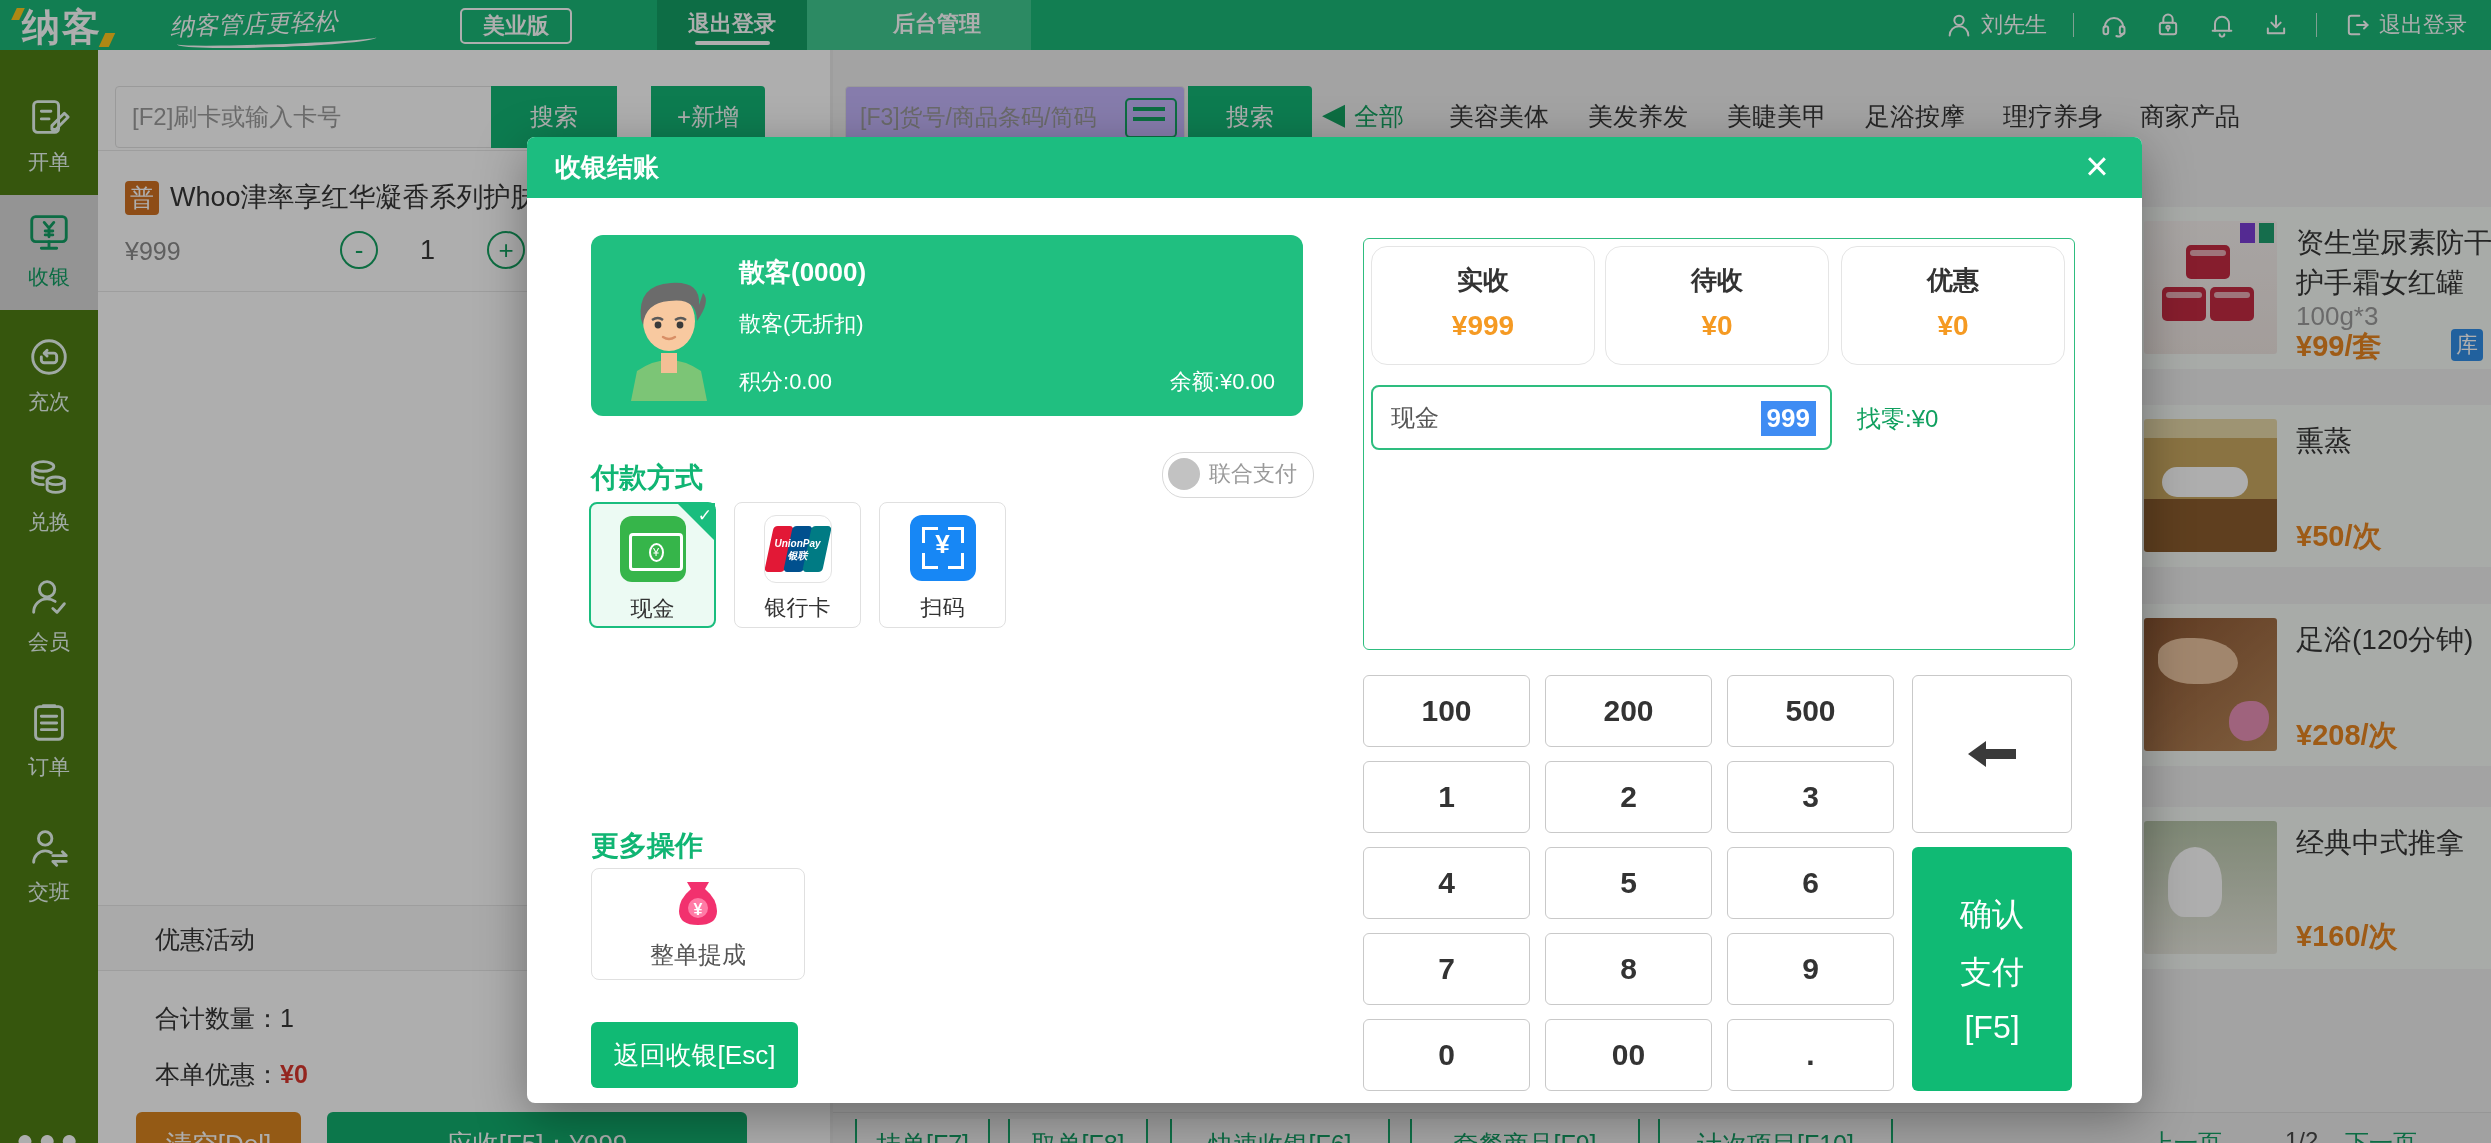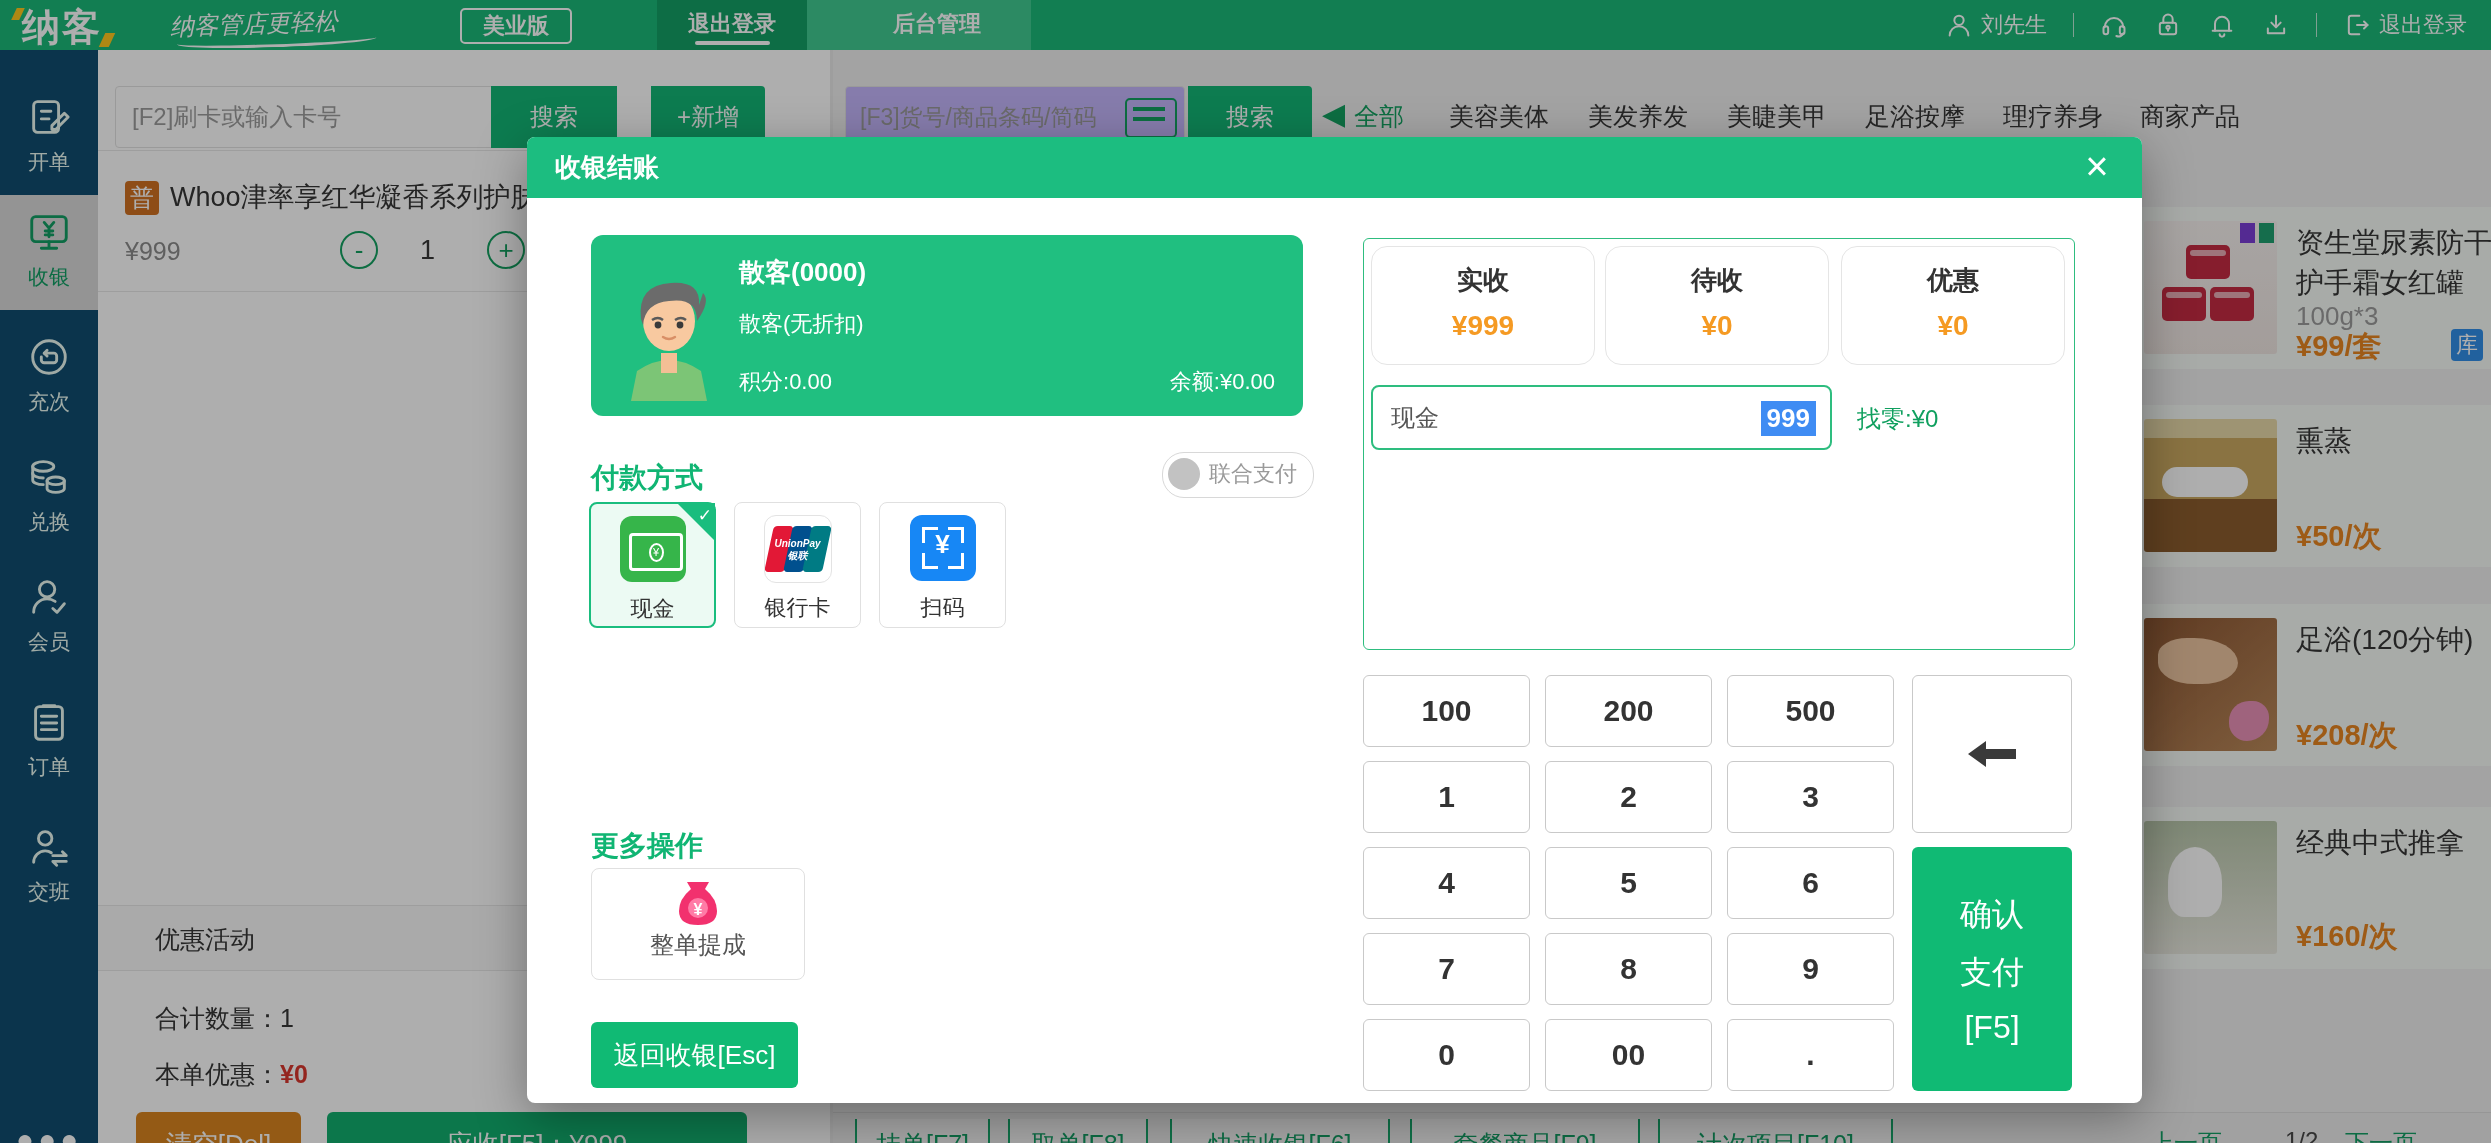--- a/index.html
+++ b/index.html
@@ -21,21 +21,21 @@
   .tab-active{left:657px;width:150px;background:#0f9f63;}
   .tab-active .tab-underline{position:absolute;left:25%;bottom:5px;width:50%;height:4px;background:#fff;border-radius:2px;}
   .tab-idle{left:807px;width:188px;background:#3ec98f;padding-left:36px;}
   .tb-right{position:absolute;right:0;top:0;height:50px;display:flex;align-items:center;gap:26px;padding-right:24px;color:#fff;}
   .tb-right svg{width:28px;height:28px;stroke:#fff;fill:none;stroke-width:1.7;stroke-linecap:round;stroke-linejoin:round;}
   .tb-user{display:flex;align-items:center;gap:8px;font-size:22px;color:#fff;}
   .tb-div{width:1px;height:24px;background:rgba(255,255,255,.7);}
   .tb-logout{display:flex;align-items:center;gap:8px;font-size:22px;color:#fff;}
 
   
-  .sidebar{position:absolute;left:0;top:50px;width:98px;height:1093px;background:#0c4a6e;z-index:1;}
+  .sidebar{position:absolute;left:0;top:50px;width:98px;height:1093px;background:#4d7c0f;z-index:1;}
   .side-item{position:absolute;left:0;width:98px;height:115px;text-align:center;color:#eafaf2;}
   .side-item svg{width:46px;height:46px;margin-top:14px;stroke:#eafaf2;fill:none;stroke-width:1.5;stroke-linecap:round;stroke-linejoin:round;}
   .side-label{font-size:21px;margin-top:4px;}
   .side-item.active{background:#d9d9d9;color:#0e9d62;}
   .side-item.active svg{stroke:#0e9d62;}
   .side-dots{position:absolute;left:0;bottom:-14px;width:98px;text-align:center;color:#fff;font-size:30px;letter-spacing:4px;}
 
   
   .left-panel{position:absolute;left:98px;top:50px;width:732px;height:1093px;background:#fff;z-index:1;}
   .lp-input{position:absolute;left:17px;top:36px;width:456px;height:62px;border:1px solid #e2e2e2;border-radius:4px;
@@ -131,21 +131,21 @@
   .icon-union{background:#fff;border:1px solid #e3e3e3;overflow:hidden;}
   .icon-union .band{position:absolute;top:10px;width:20px;height:46px;transform:skewX(-12deg);border-radius:4px;}
   .icon-union .t{position:absolute;left:0;top:22px;width:100%;text-align:center;color:#fff;font-size:10px;font-style:italic;font-weight:700;z-index:2;}
   .icon-scan{background:#1787f5;}
   .icon-scan .frame{position:absolute;left:12px;top:12px;width:42px;height:42px;color:#fff;}
   .icon-scan .frame i{position:absolute;width:13px;height:13px;border:3px solid #fff;}
   .icon-scan .yen{position:absolute;left:0;top:14px;width:100%;text-align:center;color:#fff;font-size:26px;font-weight:700;}
 
   .more-card{position:absolute;top:731px;height:112px;border:1px solid #e0e0e0;border-radius:8px;background:#fff;box-sizing:border-box;text-align:center;}
   .more-icon{margin-top:10px;height:48px;}
-  .more-label{font-size:24px;color:#555;margin-top:2px;}
+  .more-label{font-size:24px;color:#555;margin-top:12px;}
   .back-btn{position:absolute;left:64px;top:885px;width:207px;height:66px;background:#10ba74;border-radius:6px;
             color:#fff;font-size:26px;text-align:center;line-height:66px;cursor:pointer;}
 
   .sum-box-wrap{position:absolute;left:836px;top:101px;width:712px;height:412px;border:1px solid #2ebd7f;border-radius:6px;box-sizing:border-box;}
   .sum-box{position:absolute;top:109px;width:224px;height:119px;border:1px solid #e5e5e5;border-radius:16px;background:#fff;text-align:center;box-sizing:border-box;}
   .sum-label{margin-top:16px;font-size:26px;font-weight:700;color:#333;}
   .sum-val{margin-top:12px;font-size:28px;font-weight:700;color:#f59a23;}
   .cash-row{position:absolute;left:844px;top:248px;width:461px;height:65px;border:2px solid #2ebd7f;border-radius:8px;background:#fff;box-sizing:border-box;}
   .cash-label{position:absolute;left:18px;top:0;line-height:61px;font-size:24px;color:#555;}
   .cash-val{position:absolute;right:14px;top:14px;background:#3f8cf3;color:#fff;font-size:26px;font-weight:700;padding:2px 6px;}

